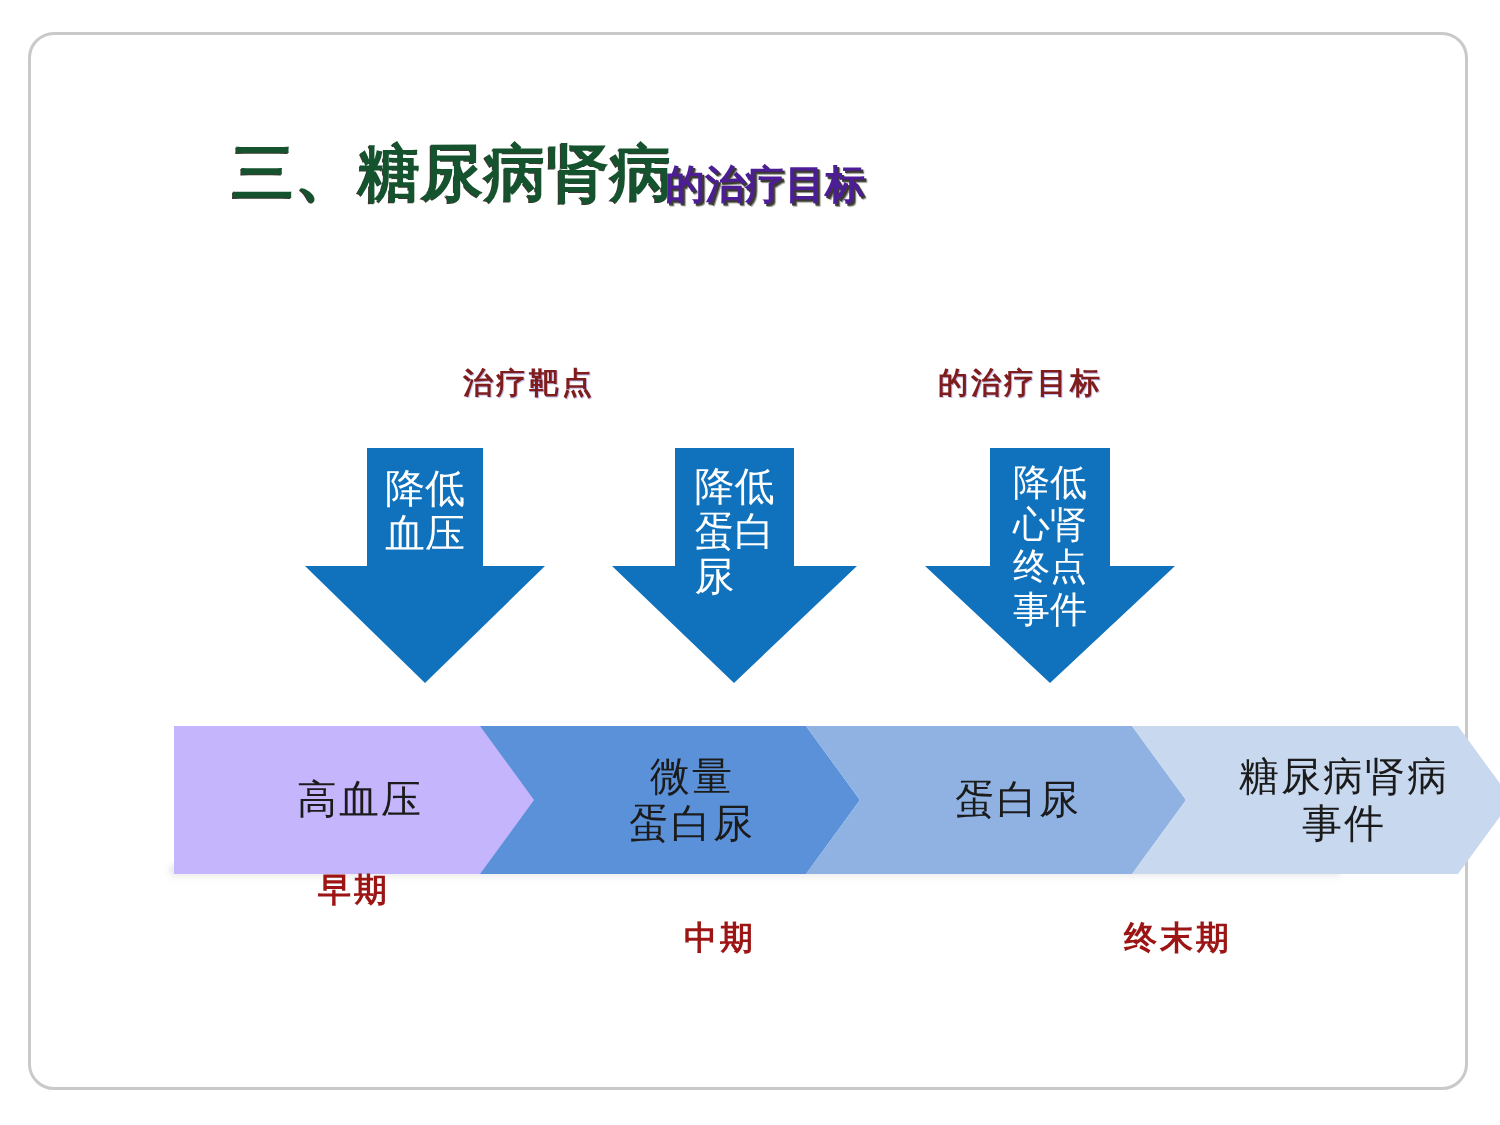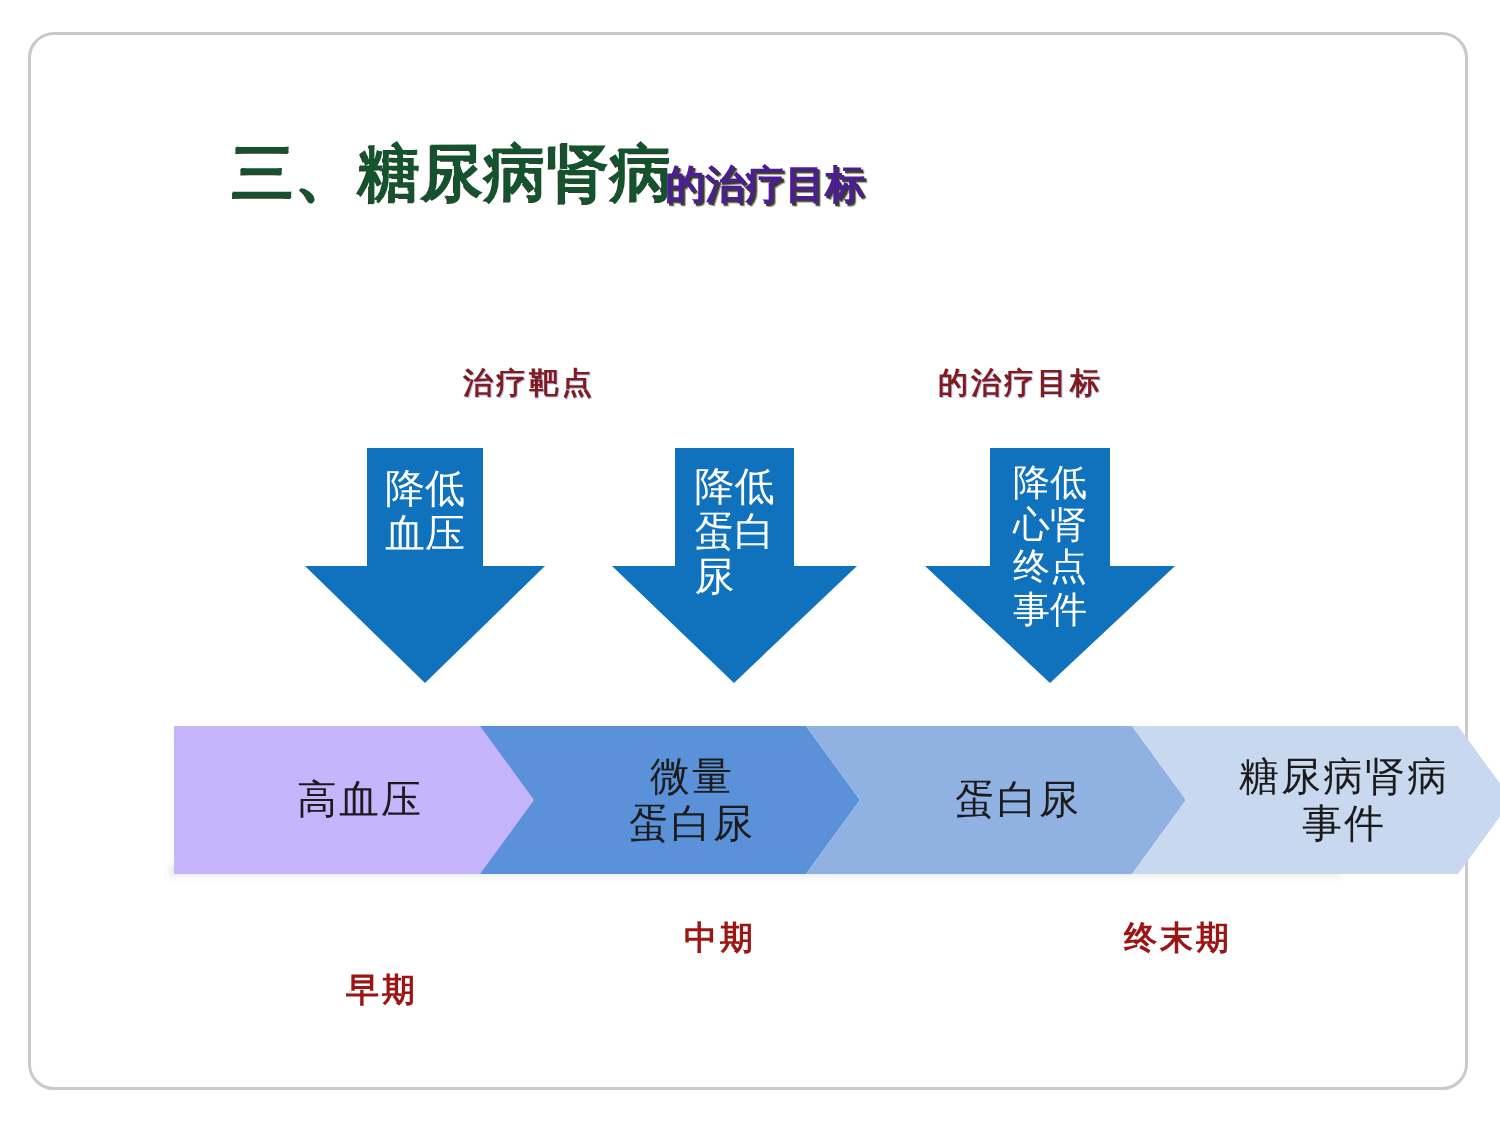--- a/index.html
+++ b/index.html
@@ -187,21 +187,21 @@
   
   .stage-label {
     position: absolute;
     font-family: "DejaVu Sans", "Liberation Sans", sans-serif;
     font-weight: bold;
     font-size: 33px;
     color: #9c1414;
     letter-spacing: 3px;
     white-space: nowrap;
   }
-  #stage-0 { left: 318px;  top: 968px; margin-left: 28px; }
+  #stage-0 { left: 318px;  top: 868px; }
   #stage-1 { left: 684px;  top: 916px; }
   #stage-2 { left: 1124px; top: 916px; }
 </style>
 </head>
 <body>
 
 <div id="slide">
 
   <div id="frame"></div>
 

